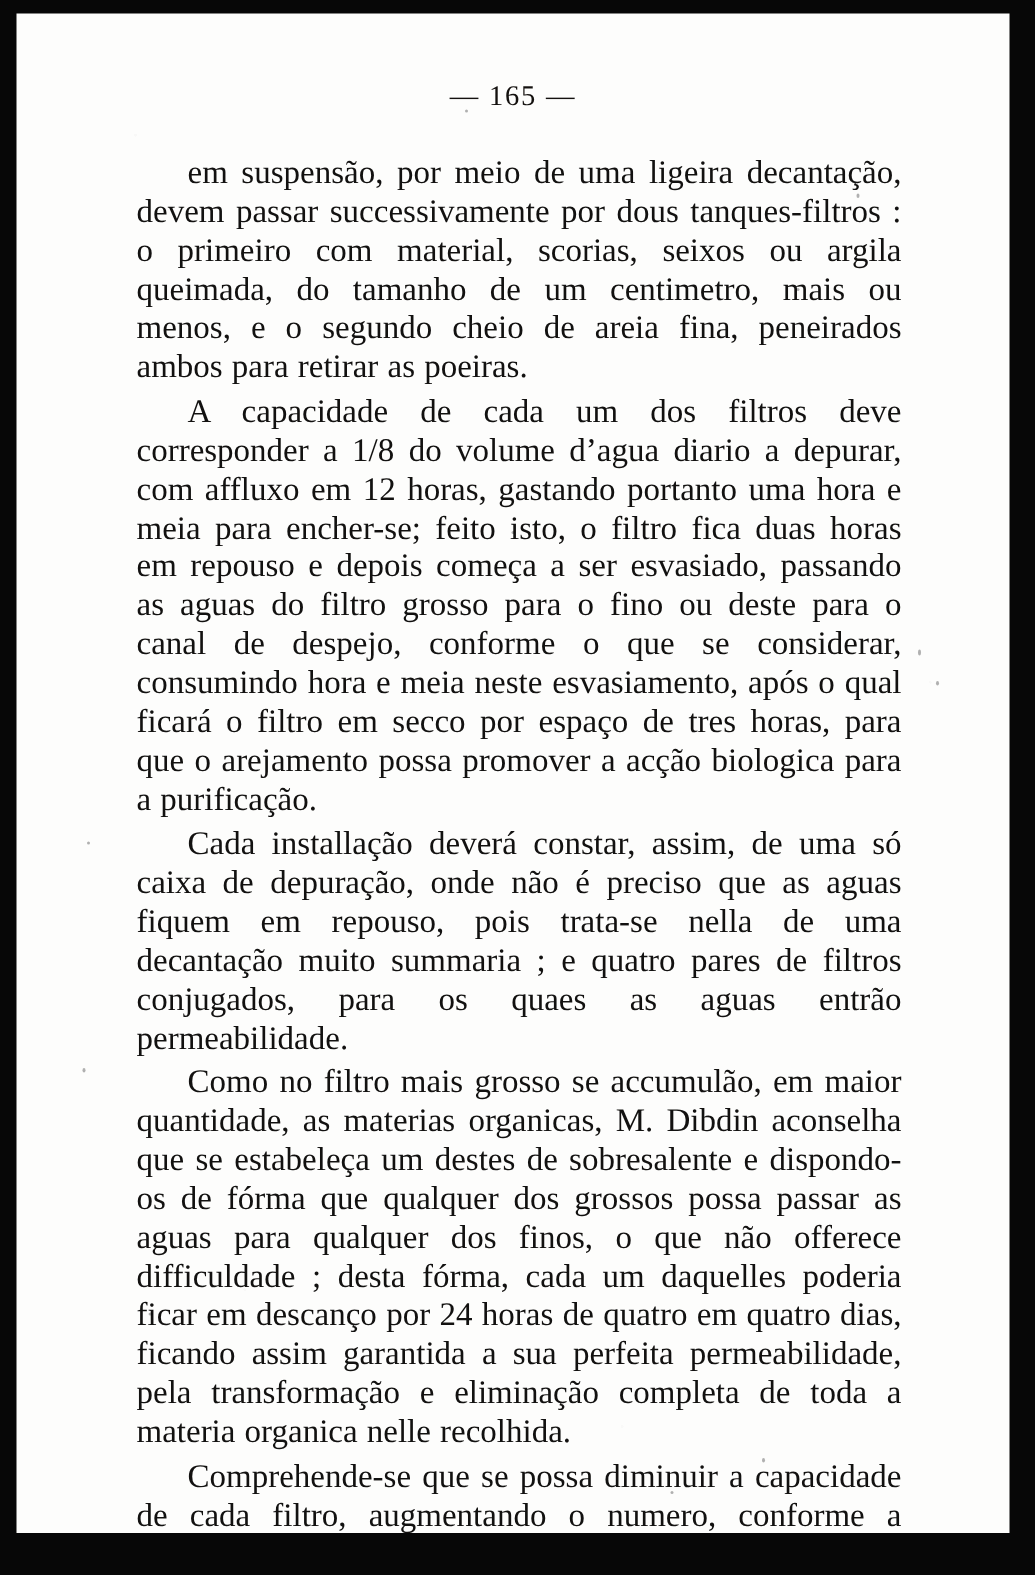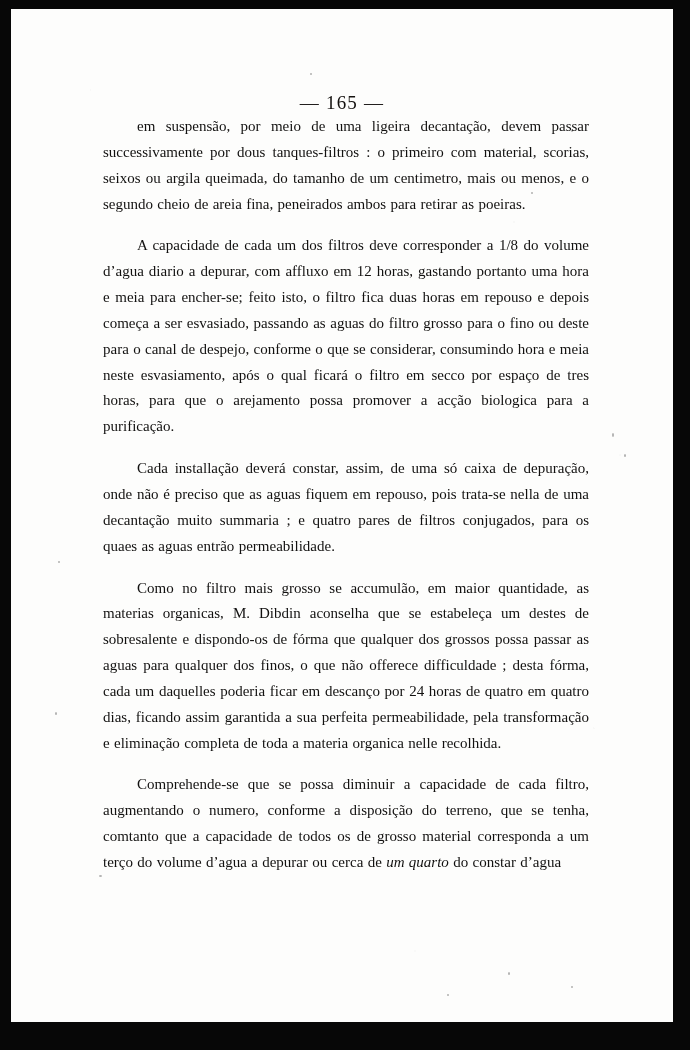--- a/index.html
+++ b/index.html
@@ -54,35 +54,34 @@
   #page-header {
     position: absolute;
     top: 45px;
     left: 0;
     width: 662px;
     text-align: center;
     font-size: 19px;
     letter-spacing: 1.2px;
     color: #14110f;
     font-family: "Liberation Serif", "DejaVu Serif", serif;
-    margin-top: 38px;
   }
 
   
   #text-column {
     position: absolute;
     left: 76px;
     top: 89px;
     width: 518px;
     color: #121110;
   }
 
   .para {
-    margin: 16px;
-    font-size: 15px;
+    margin: 4px;
+    font-size: 22px;
     line-height: 25.85px;
     text-align: justify;
     text-justify: inter-word;
     text-indent: 34px;
     word-spacing: 0.6px;
     -webkit-font-smoothing: none;
   }
   .para i {
     font-style: italic;
   }

